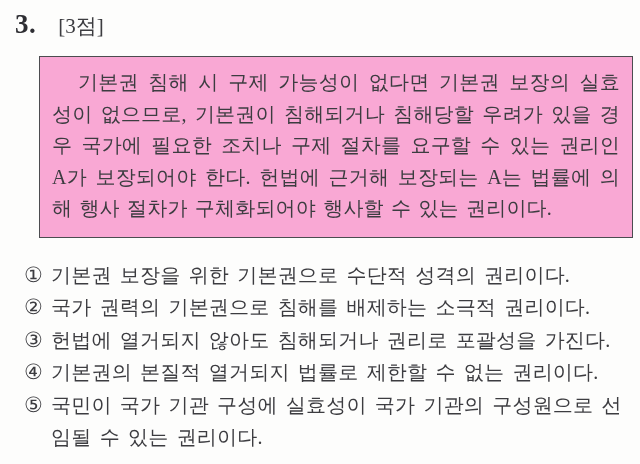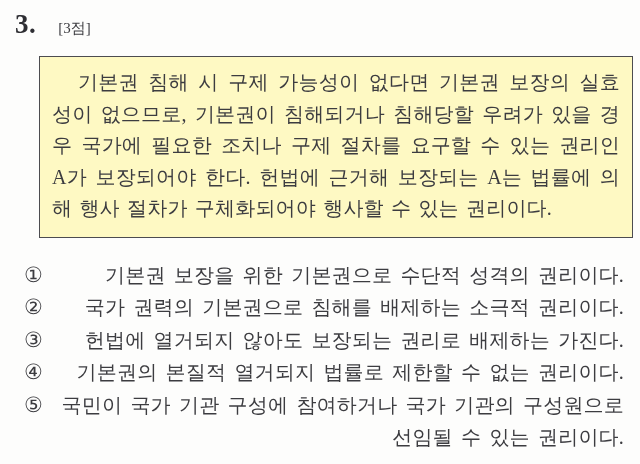--- a/index.html
+++ b/index.html
@@ -24,31 +24,31 @@
     color: #2e2e33;
     margin-right: 14px;
     letter-spacing: 0.5px;
   }
   .qtitle {
     font-size: 21px;
     word-spacing: 4px;
     letter-spacing: 0.2px;
   }
   .qpoints {
-    font-size: 15px;
+    font-size: 21px;
     margin-left: 8px;
   }
 
   .passage-box {
     margin: 16px 0 0 39px;
     width: 594px;
     min-height: 180px;
     border: 1.5px solid #4c4c50;
     padding: 10px 12px 12px 12px;
-    background: #fef9c3;
+    background: #f9a8d4;
   }
   .passage {
     font-size: 20px;
     line-height: 31.5px;
     text-align: justify;
     text-indent: 26px;
     word-spacing: 2px;
     letter-spacing: 0.2px;
   }
 
@@ -63,21 +63,21 @@
     font-size: 20px;
     line-height: 32.5px;
     word-spacing: 3px;
     letter-spacing: 0.2px;
   }
   .marker {
     flex: 0 0 auto;
     margin-right: 8px;
     font-size: 21px;
   }
-  .option-text { flex: 1 1 auto; text-align: right; }
+  .option-text { flex: 1 1 auto; }
 </style>
 </head>
 <body>
 
 <div class="sheet">
 
   <div class="title-row">
     <span class="qnum">3.</span>
     <span class="qpoints">[3점]</span>
   </div>
@@ -90,25 +90,25 @@
     <li class="option">
       <span class="marker">①</span>
       <span class="option-text">기본권 보장을 위한 기본권으로 수단적 성격의 권리이다.</span>
     </li>
     <li class="option">
       <span class="marker">②</span>
       <span class="option-text">국가 권력의 기본권으로 침해를 배제하는 소극적 권리이다.</span>
     </li>
     <li class="option">
       <span class="marker">③</span>
-      <span class="option-text">헌법에 열거되지 않아도 보장되는 권리로 배제하는 가진다.</span>
+      <span class="option-text">헌법에 열거되지 않아도 침해되거나 권리로 포괄성을 가진다.</span>
     </li>
     <li class="option">
       <span class="marker">④</span>
       <span class="option-text">기본권의 본질적 열거되지 법률로 제한할 수 없는 권리이다.</span>
     </li>
     <li class="option">
       <span class="marker">⑤</span>
-      <span class="option-text">국민이 국가 기관 구성에 참여하거나 국가 기관의 구성원으로 선임될 수 있는 권리이다.</span>
+      <span class="option-text">국민이 국가 기관 구성에 실효성이 국가 기관의 구성원으로 선임될 수 있는 권리이다.</span>
     </li>
   </ol>
 
 </div>
 
 </body></html>

